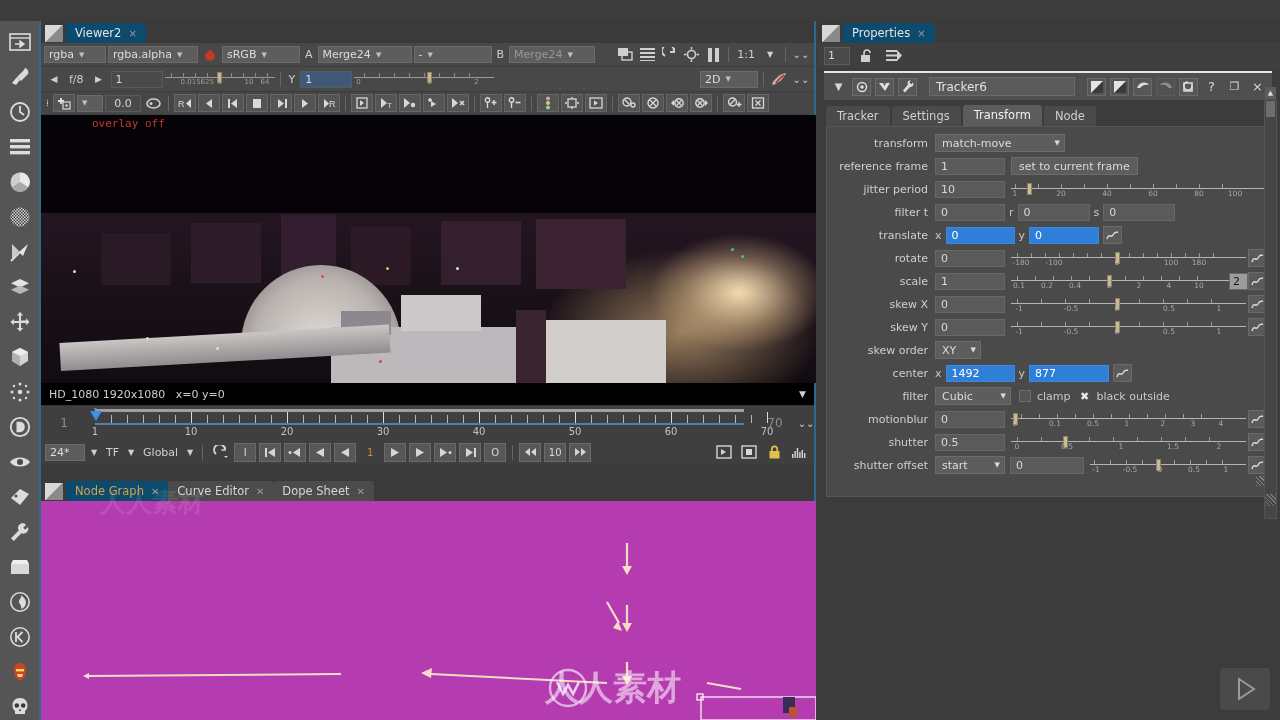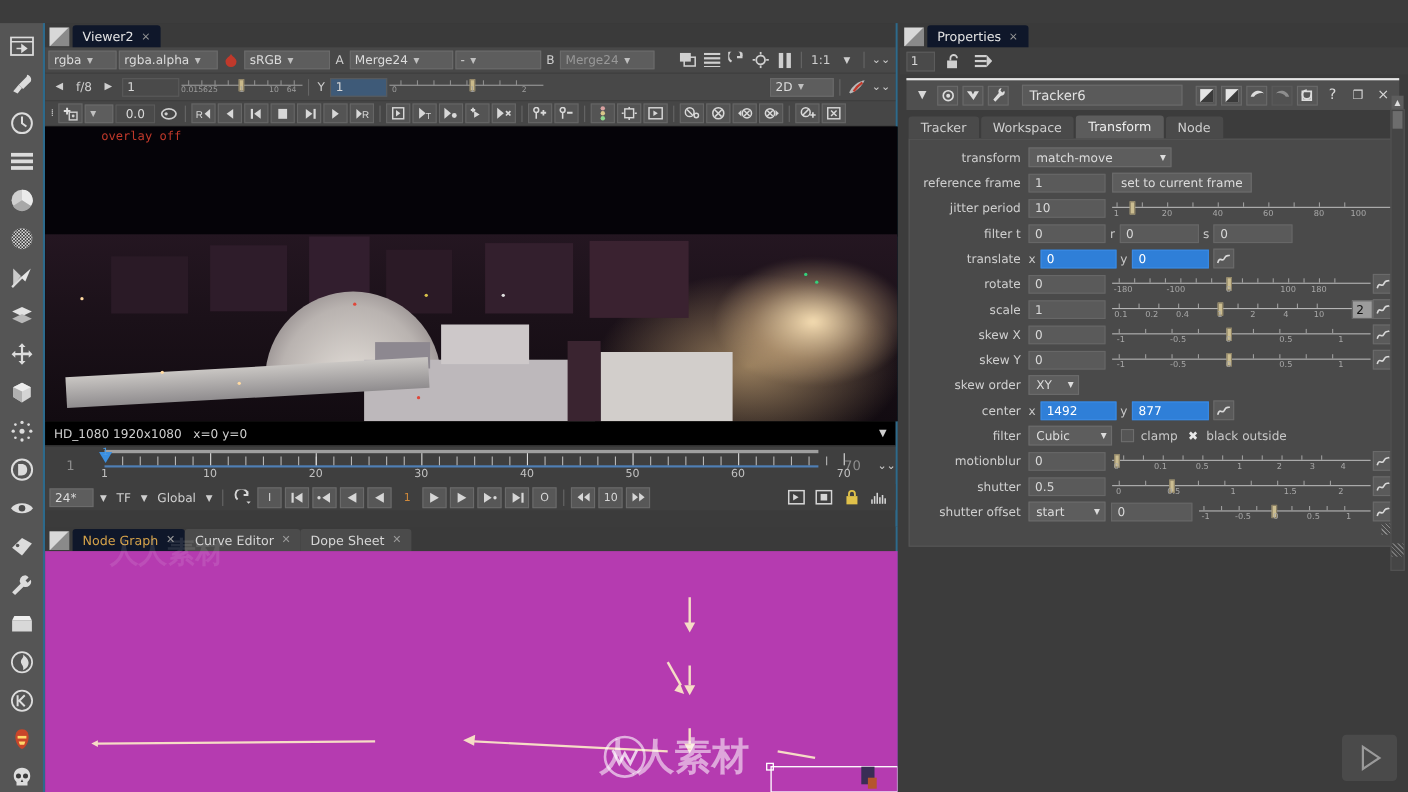--- a/index.html
+++ b/index.html
@@ -48,21 +48,21 @@
   }
   .tabgrip {
     width: 18px; height: 17px; margin-right: 3px; margin-bottom: 1px;
     background: linear-gradient(135deg,#d8d8d8 0%,#d8d8d8 48%,#8a8a8a 52%,#8a8a8a 100%);
   }
   .tab {
     height: 20px; padding: 0 9px; display: flex; align-items: center; gap: 7px;
     background: #4b4b4b; color: #d6d6d6; font-size: 11.5px;
     border-top-left-radius: 3px; border-top-right-radius: 3px;
   }
-  .tab.active { background: #0f172a; color: #e4e4e4; }
+  .tab.active { background: #0c4a6e; color: #e4e4e4; }
   .tab .x { color: #9a9a9a; font-size: 10px; }
 
   .vtoolrow {
     height: 24px; background: #484848; display: flex; align-items: center;
     gap: 2px; padding: 0 3px; border-bottom: 1px solid #3d3d3d;
   }
   .vtoolrow.r2 { height: 25px; }
   .vtoolrow.r3 { height: 23px; background: #464646; }
 
   .combo {
@@ -494,21 +494,21 @@
         <div class="tk" style="left:6px"></div>
           <div class="tk" style="left:18px"></div>
         <div class="tk" style="left:30px"></div>
           <div class="tk" style="left:42px"></div>
         <div class="tk" style="left:54px"></div>
           <div class="tk" style="left:66px"></div>
         <div class="tk" style="left:78px"></div>
           <div class="tk" style="left:90px"></div>
         <div class="tk" style="left:102px"></div>
         <div class="hd" style="left:52px"></div>
-        <div class="nm" style="left:0px">0.015625</div>
+        <div class="nm" style="left:16px">0.015625</div>
         <div class="nm" style="left:53px">1</div>
         <div class="nm" style="left:80px">10</div>
         <div class="nm" style="left:96px">64</div>
       </div>
       <div class="sep"></div>
       <span class="lbl">Y</span>
       <div class="txtfield" style="width:52px;background:#3e5a78">1</div>
       <div class="minislider" style="width:140px">
         <div class="bar"></div>
         <div class="tk" style="left:10px"></div>
@@ -1048,21 +1048,21 @@
             <path d="M10 5A4 4 0 116 1" fill="none" stroke="#dcdcdc" stroke-width="1.6"></path>
           </svg>
       </div>
       <div class="hbtn plain" style="font-size:13px">?</div>
       <div class="hbtn plain" style="font-size:11px">❐</div>
       <div class="hbtn plain" style="font-size:13px">×</div>
     </div>
 
     <div class="proptabs">
       <div class="ptab">Tracker</div>
-      <div class="ptab">Workspace</div>
+      <div class="ptab">Settings</div>
       <div class="ptab active">Transform</div>
       <div class="ptab">Node</div>
     </div>
 
     <div class="propbody">
 
       <div class="prow">
         <div class="pname">transform</div>
         <div class="pcombo" style="width:130px">
           <span>match-move</span>
@@ -1139,21 +1139,21 @@
             <div class="tk" style="left:104px"></div>
           <div class="tk" style="left:118px"></div>
             <div class="tk" style="left:132px"></div>
           <div class="tk" style="left:146px"></div>
             <div class="tk" style="left:160px"></div>
           <div class="tk" style="left:174px"></div>
             <div class="tk" style="left:188px"></div>
           <div class="tk" style="left:202px"></div>
           <div class="hd" style="left:104px"></div>
           <div class="nm" style="left:10px">-180</div>
-          <div class="nm" style="left:58px">-100</div>
+          <div class="nm" style="left:43px">-100</div>
           <div class="nm" style="left:106px">0</div>
           <div class="nm" style="left:160px">100</div>
           <div class="nm" style="left:188px">180</div>
         </div>
         <div class="animbtn" style="margin-left:2px">
           <svg width="13" height="11" viewBox="0 0 13 11">
               <path d="M1 9C3 2 5 9 7 5s3-2 5 -3" stroke="#d8d8d8" stroke-width="1.5" fill="none"></path>
             </svg>
         </div>
       </div>
@@ -1253,21 +1253,21 @@
           <span>XY</span>
           <span style="font-size:7px">▼</span>
         </div>
       </div>
 
       <div class="prow">
         <div class="pname">center</div>
         <span style="padding-right:4px">x</span>
         <div class="pin blue" style="width:69px">1492</div>
         <span style="padding:0 4px">y</span>
-        <div class="pin blue" style="width:70px">877</div>
+        <div class="pin blue" style="width:80px">877</div>
         <div class="animbtn" style="margin-left:4px">
           <svg width="13" height="11" viewBox="0 0 13 11">
               <path d="M1 9C3 2 5 9 7 5s3-2 5 -3" stroke="#d8d8d8" stroke-width="1.5" fill="none"></path>
             </svg>
         </div>
       </div>
 
       <div class="prow">
         <div class="pname">filter</div>
         <div class="pcombo" style="width:76px">

